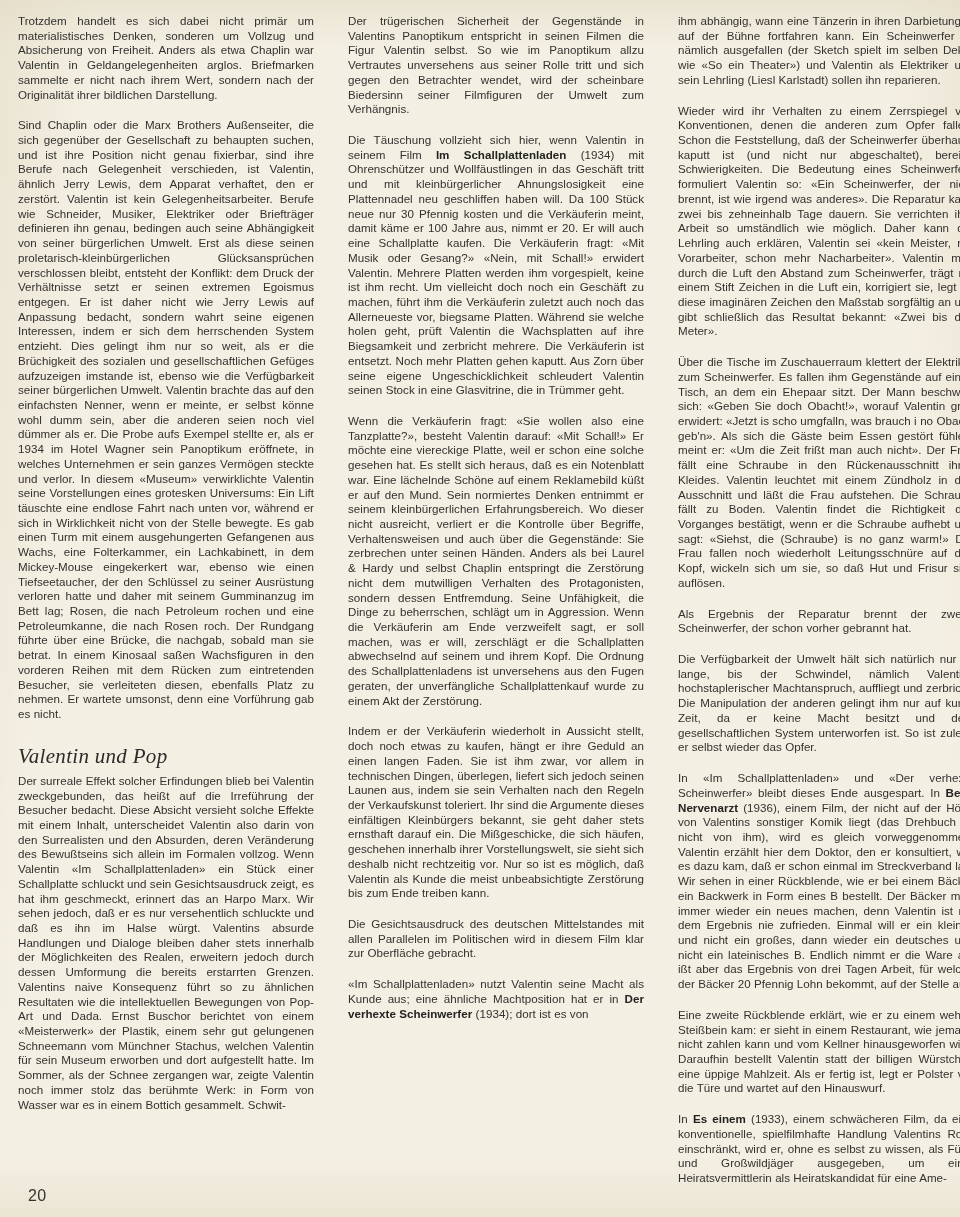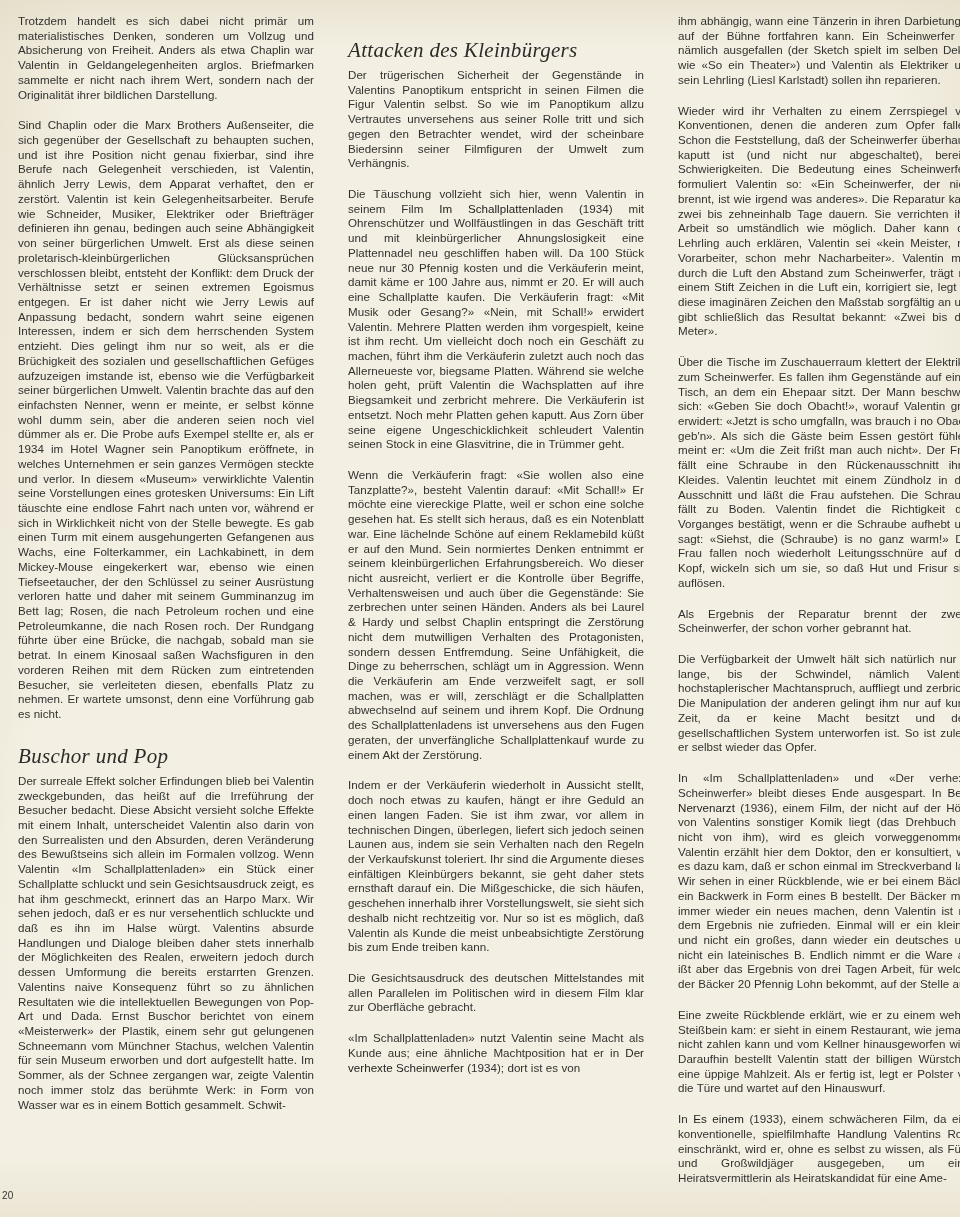--- a/index.html
+++ b/index.html
@@ -53,47 +53,46 @@
     font-family: "Liberation Serif", serif;
     font-style: italic;
     font-size: 21px;
     line-height: 24px;
     font-weight: 400;
     margin: 22px 0 6px 0;
     color: #2b2b29;
     letter-spacing: 0.3px;
   }
   .heading.first-heading { margin-top: 24px; }
-  b, .bold { font-weight: 400; color: #232321; }
+  b, .bold { font-weight: 700; color: #232321; }
   .pagenum {
     position: absolute;
-    left: 2px;
+    left: 28px;
     bottom: 14px;
-    font-size: 10px;
+    font-size: 16px;
     line-height: 14px;
     color: #35352f;
     letter-spacing: 0.3px;
   }
 </style>
 </head>
 <body>
 
 <div class="page">
 
   <div class="columns">
 
     <div class="col">
       <p>Trotzdem handelt es sich dabei nicht primär um materialistisches Denken, sonderen um Vollzug und Absicherung von Freiheit. Anders als etwa Chaplin war Valentin in Geldangelegenheiten arglos. Briefmarken sammelte er nicht nach ihrem Wert, sondern nach der Originalität ihrer bildlichen Darstellung.</p>
       <p>Sind Chaplin oder die Marx Brothers Außenseiter, die sich gegenüber der Gesellschaft zu behaupten suchen, und ist ihre Position nicht genau fixierbar, sind ihre Berufe nach Gelegenheit verschieden, ist Valentin, ähnlich Jerry Lewis, dem Apparat verhaftet, den er zerstört. Valentin ist kein Gelegenheitsarbeiter. Berufe wie Schneider, Musiker, Elektriker oder Briefträger definieren ihn genau, bedingen auch seine Abhängigkeit von seiner bürgerlichen Umwelt. Erst als diese seinen proletarisch-kleinbürgerlichen Glücksansprüchen verschlossen bleibt, entsteht der Konflikt: dem Druck der Verhältnisse setzt er seinen extremen Egoismus entgegen. Er ist daher nicht wie Jerry Lewis auf Anpassung bedacht, sondern wahrt seine eigenen Interessen, indem er sich dem herrschenden System entzieht. Dies gelingt ihm nur so weit, als er die Brüchigkeit des sozialen und gesellschaftlichen Gefüges aufzuzeigen imstande ist, ebenso wie die Verfügbarkeit seiner bürgerlichen Umwelt. Valentin brachte das auf den einfachsten Nenner, wenn er meinte, er selbst könne wohl dumm sein, aber die anderen seien noch viel dümmer als er. Die Probe aufs Exempel stellte er, als er 1934 im Hotel Wagner sein Panoptikum eröffnete, in welches Unternehmen er sein ganzes Vermögen steckte und verlor. In diesem «Museum» verwirklichte Valentin seine Vorstellungen eines grotesken Universums: Ein Lift täuschte eine endlose Fahrt nach unten vor, während er sich in Wirklichkeit nicht von der Stelle bewegte. Es gab einen Turm mit einem ausgehungerten Gefangenen aus Wachs, eine Folterkammer, ein Lachkabinett, in dem Mickey-Mouse eingekerkert war, ebenso wie einen Tiefseetaucher, der den Schlüssel zu seiner Ausrüstung verloren hatte und daher mit seinem Gumminanzug im Bett lag; Rosen, die nach Petroleum rochen und eine Petroleumkanne, die nach Rosen roch. Der Rundgang führte über eine Brücke, die nachgab, sobald man sie betrat. In einem Kinosaal saßen Wachsfiguren in den vorderen Reihen mit dem Rücken zum eintretenden Besucher, sie verleiteten diesen, ebenfalls Platz zu nehmen. Er wartete umsonst, denn eine Vorführung gab es nicht.</p>
-      <h2 class="heading">Buschor und Pop</h2>
+      <h2 class="heading">Valentin und Pop</h2>
       <p>Der surreale Effekt solcher Erfindungen blieb bei Valentin zweckgebunden, das heißt auf die Irreführung der Besucher bedacht. Diese Absicht versieht solche Effekte mit einem Inhalt, unterscheidet Valentin also darin von den Surrealisten und den Absurden, deren Veränderung des Bewußtseins sich allein im Formalen vollzog. Wenn Valentin «Im Schallplattenladen» ein Stück einer Schallplatte schluckt und sein Gesichtsausdruck zeigt, es hat ihm geschmeckt, erinnert das an Harpo Marx. Wir sehen jedoch, daß er es nur versehentlich schluckte und daß es ihn im Halse würgt. Valentins absurde Handlungen und Dialoge bleiben daher stets innerhalb der Möglichkeiten des Realen, erweitern jedoch durch dessen Umformung die bereits erstarrten Grenzen. Valentins naive Konsequenz führt so zu ähnlichen Resultaten wie die intellektuellen Bewegungen von Pop-Art und Dada. Ernst Buschor berichtet von einem «Meisterwerk» der Plastik, einem sehr gut gelungenen Schneemann vom Münchner Stachus, welchen Valentin für sein Museum erworben und dort aufgestellt hatte. Im Sommer, als der Schnee zergangen war, zeigte Valentin noch immer stolz das berühmte Werk: in Form von Wasser war es in einem Bottich gesammelt. Schwit-</p>
     </div>
 
     <div class="col">
-      <h2 class="heading first-heading">Attacken des Kleinbürgers</h2>
       <p>Der trügerischen Sicherheit der Gegenstände in Valentins Panoptikum entspricht in seinen Filmen die Figur Valentin selbst. So wie im Panoptikum allzu Vertrautes unversehens aus seiner Rolle tritt und sich gegen den Betrachter wendet, wird der scheinbare Biedersinn seiner Filmfiguren der Umwelt zum Verhängnis.</p>
       <p>Die Täuschung vollzieht sich hier, wenn Valentin in seinem Film <b>Im Schallplattenladen</b> (1934) mit Ohrenschützer und Wollfäustlingen in das Geschäft tritt und mit kleinbürgerlicher Ahnungslosigkeit eine Plattennadel neu geschliffen haben will. Da 100 Stück neue nur 30 Pfennig kosten und die Verkäuferin meint, damit käme er 100 Jahre aus, nimmt er 20. Er will auch eine Schallplatte kaufen. Die Verkäuferin fragt: «Mit Musik oder Gesang?» «Nein, mit Schall!» erwidert Valentin. Mehrere Platten werden ihm vorgespielt, keine ist ihm recht. Um vielleicht doch noch ein Geschäft zu machen, führt ihm die Verkäuferin zuletzt auch noch das Allerneueste vor, biegsame Platten. Während sie welche holen geht, prüft Valentin die Wachsplatten auf ihre Biegsamkeit und zerbricht mehrere. Die Verkäuferin ist entsetzt. Noch mehr Platten gehen kaputt. Aus Zorn über seine eigene Ungeschicklichkeit schleudert Valentin seinen Stock in eine Glasvitrine, die in Trümmer geht.</p>
       <p>Wenn die Verkäuferin fragt: «Sie wollen also eine Tanzplatte?», besteht Valentin darauf: «Mit Schall!» Er möchte eine viereckige Platte, weil er schon eine solche gesehen hat. Es stellt sich heraus, daß es ein Notenblatt war. Eine lächelnde Schöne auf einem Reklamebild küßt er auf den Mund. Sein normiertes Denken entnimmt er seinem kleinbürgerlichen Erfahrungsbereich. Wo dieser nicht ausreicht, verliert er die Kontrolle über Begriffe, Verhaltensweisen und auch über die Gegenstände: Sie zerbrechen unter seinen Händen. Anders als bei Laurel &amp; Hardy und selbst Chaplin entspringt die Zerstörung nicht dem mutwilligen Verhalten des Protagonisten, sondern dessen Entfremdung. Seine Unfähigkeit, die Dinge zu beherrschen, schlägt um in Aggression. Wenn die Verkäuferin am Ende verzweifelt sagt, er soll machen, was er will, zerschlägt er die Schallplatten abwechselnd auf seinem und ihrem Kopf. Die Ordnung des Schallplattenladens ist unversehens aus den Fugen geraten, der unverfängliche Schallplattenkauf wurde zu einem Akt der Zerstörung.</p>
       <p>Indem er der Verkäuferin wiederholt in Aussicht stellt, doch noch etwas zu kaufen, hängt er ihre Geduld an einen langen Faden. Sie ist ihm zwar, vor allem in technischen Dingen, überlegen, liefert sich jedoch seinen Launen aus, indem sie sein Verhalten nach den Regeln der Verkaufskunst toleriert. Ihr sind die Argumente dieses einfältigen Kleinbürgers bekannt, sie geht daher stets ernsthaft darauf ein. Die Mißgeschicke, die sich häufen, geschehen innerhalb ihrer Vorstellungswelt, sie sieht sich deshalb nicht rechtzeitig vor. Nur so ist es möglich, daß Valentin als Kunde die meist unbeabsichtigte Zerstörung bis zum Ende treiben kann.</p>
       <p>Die Gesichtsausdruck des deutschen Mittelstandes mit allen Parallelen im Politischen wird in diesem Film klar zur Oberfläche gebracht.</p>
       <p>«Im Schallplattenladen» nutzt Valentin seine Macht als Kunde aus; eine ähnliche Machtposition hat er in <b>Der verhexte Scheinwerfer</b> (1934); dort ist es von</p>
     </div>
 
     <div class="col">
       <p>ihm abhängig, wann eine Tänzerin in ihren Darbietungen auf der Bühne fortfahren kann. Ein Scheinwerfer ist nämlich ausgefallen (der Sketch spielt im selben Dekor wie «So ein Theater») und Valentin als Elektriker und sein Lehrling (Liesl Karlstadt) sollen ihn reparieren.</p>

